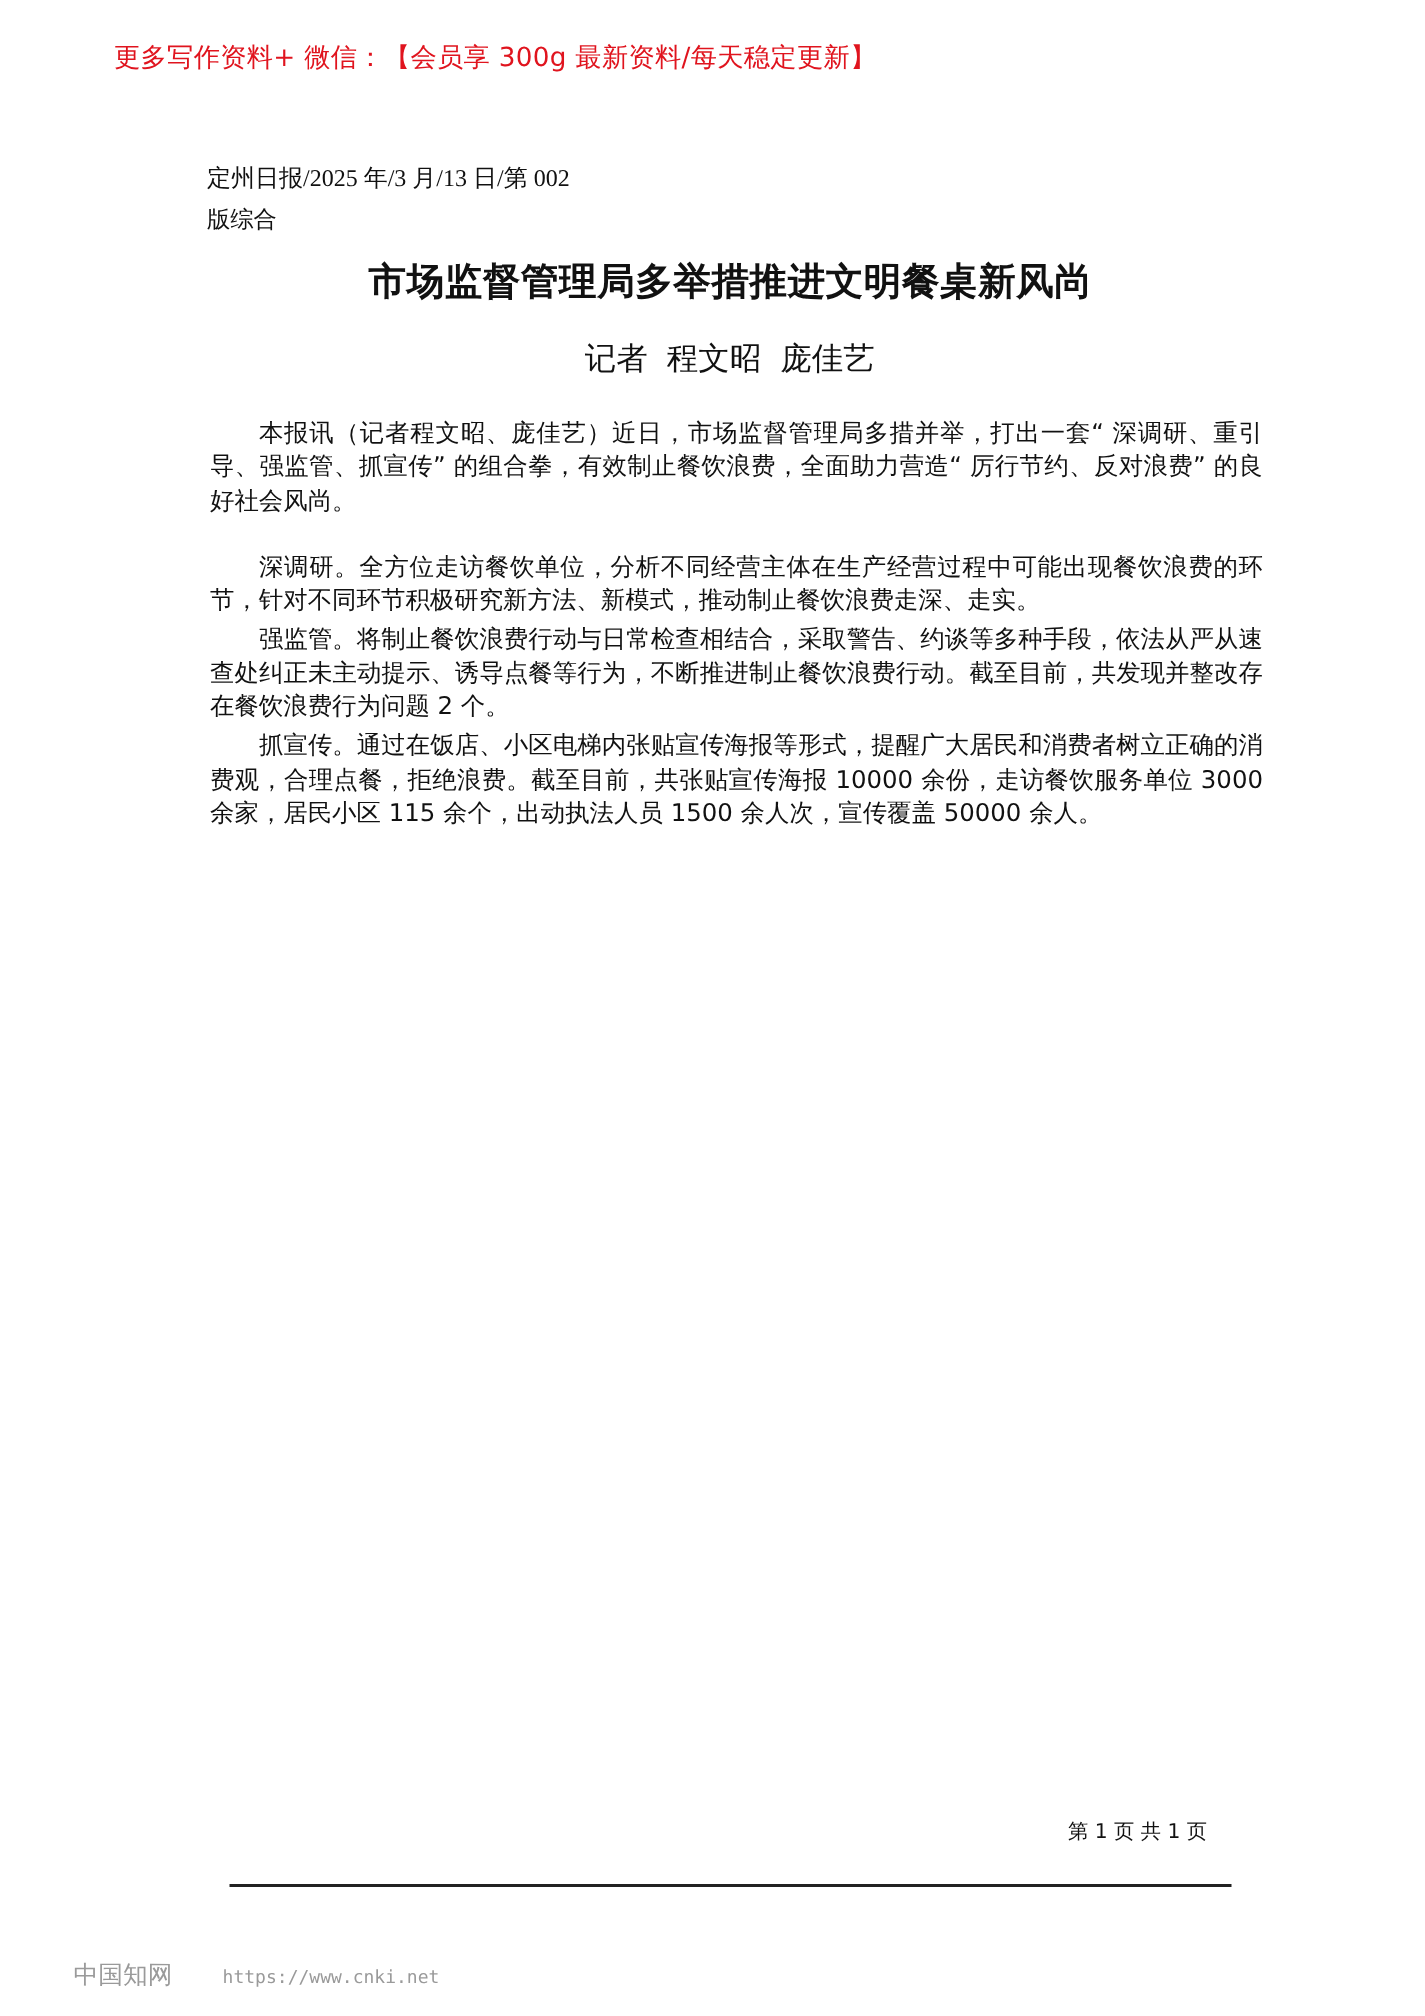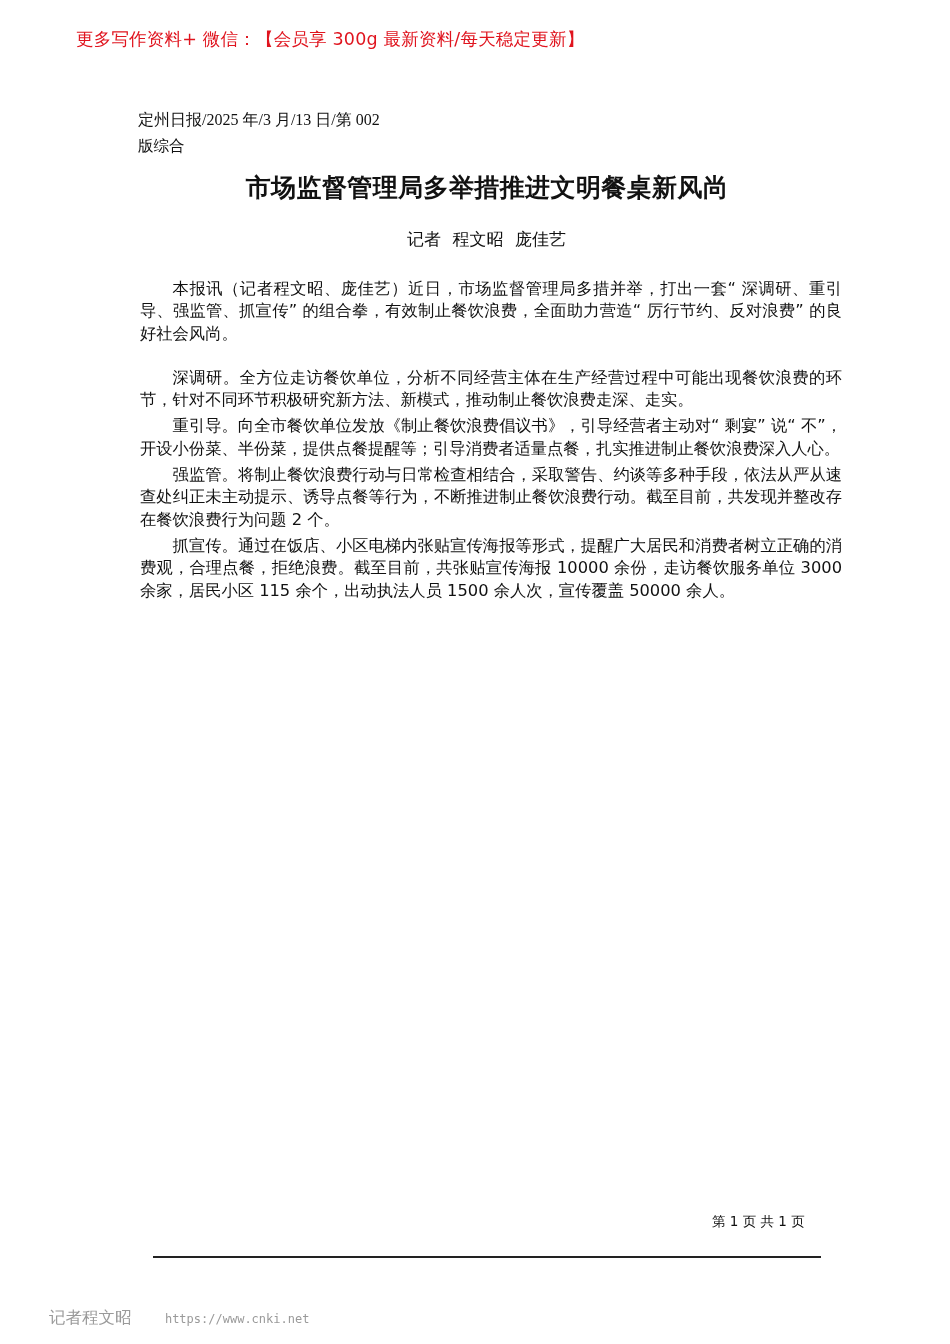--- a/index.html
+++ b/index.html
@@ -48,21 +48,21 @@
       line-height: 34px;
       color: #111;
       letter-spacing: 0.4px;
     }
     .byline {
       position: absolute;
       left: 0;
       top: 214px;
       width: 936px;
       text-align: center;
-      font-size: 17px;
+      font-size: 21px;
       line-height: 26px;
       color: #111;
       word-spacing: 6px;
       padding-left: 13px;
     }
     .article-body {
       position: absolute;
       left: 124px;
       top: 262px;
       width: 710px;
@@ -125,25 +125,24 @@
   <div class="cjk">版综合</div>
 </div>
 
 <h1 class="article-title">市场监督管理局多举措推进文明餐桌新风尚</h1>
 
 <div class="byline">记者 程文昭 庞佳艺</div>
 
 <div class="article-body">
   <p class="lead">本报讯（记者程文昭、庞佳艺）近日，市场监督管理局多措并举，打出一套“ 深调研、重引导、强监管、抓宣传” 的组合拳，有效制止餐饮浪费，全面助力营造“ 厉行节约、反对浪费” 的良好社会风尚。</p>
   <p>深调研。全方位走访餐饮单位，分析不同经营主体在生产经营过程中可能出现餐饮浪费的环节，针对不同环节积极研究新方法、新模式，推动制止餐饮浪费走深、走实。</p>
-  <p>重引导。向全市餐饮单位发放《制止餐饮浪费倡议书》，引导经营者主动对“ 剩宴” 说“ 不”，开设小份菜、半份菜，提供点餐提醒等；引导消费者适量点餐，扎实推进制止餐饮浪费深入人心。</p>
   <p>强监管。将制止餐饮浪费行动与日常检查相结合，采取警告、约谈等多种手段，依法从严从速查处纠正未主动提示、诱导点餐等行为，不断推进制止餐饮浪费行动。截至目前，共发现并整改存在餐饮浪费行为问题 2 个。</p>
   <p>抓宣传。通过在饭店、小区电梯内张贴宣传海报等形式，提醒广大居民和消费者树立正确的消费观，合理点餐，拒绝浪费。截至目前，共张贴宣传海报 10000 余份，走访餐饮服务单位 3000 余家，居民小区 115 余个，出动执法人员 1500 余人次，宣传覆盖 50000 余人。</p>
 </div>
 
 <div class="page-indicator">第 1 页 共 1 页</div>
 
 <div class="footer-rule"></div>
 
 <div class="watermark">
-  <span class="wm-name">记者程文昭</span>
+  <span class="wm-name">中国知网</span>
   <span class="wm-url">https://www.cnki.net</span>
 </div>
 
 </body></html>

